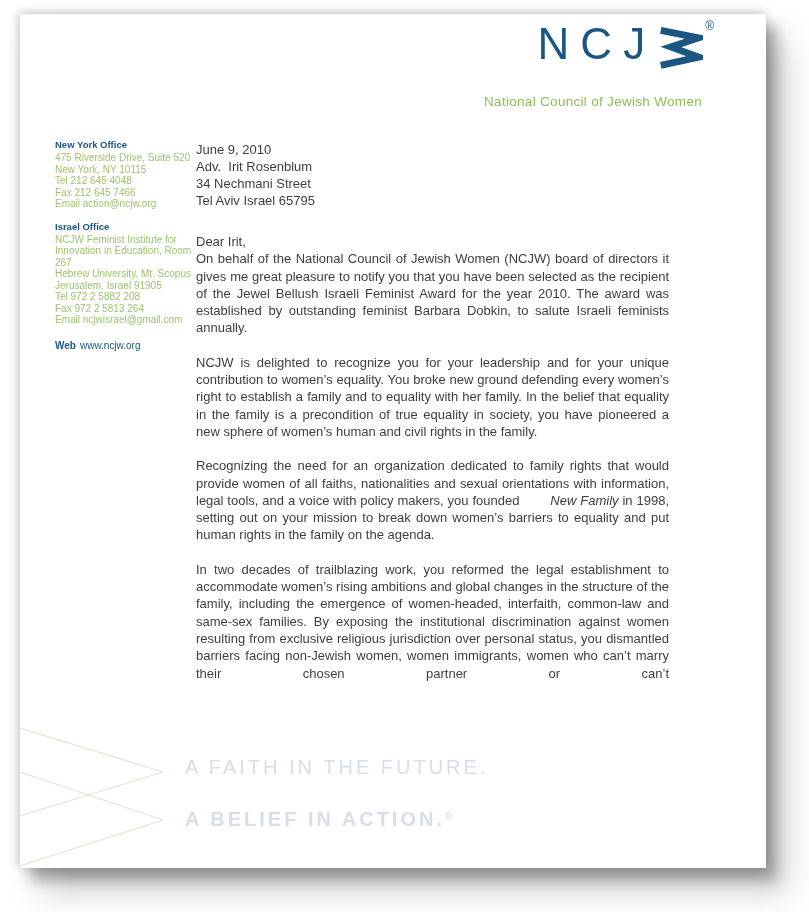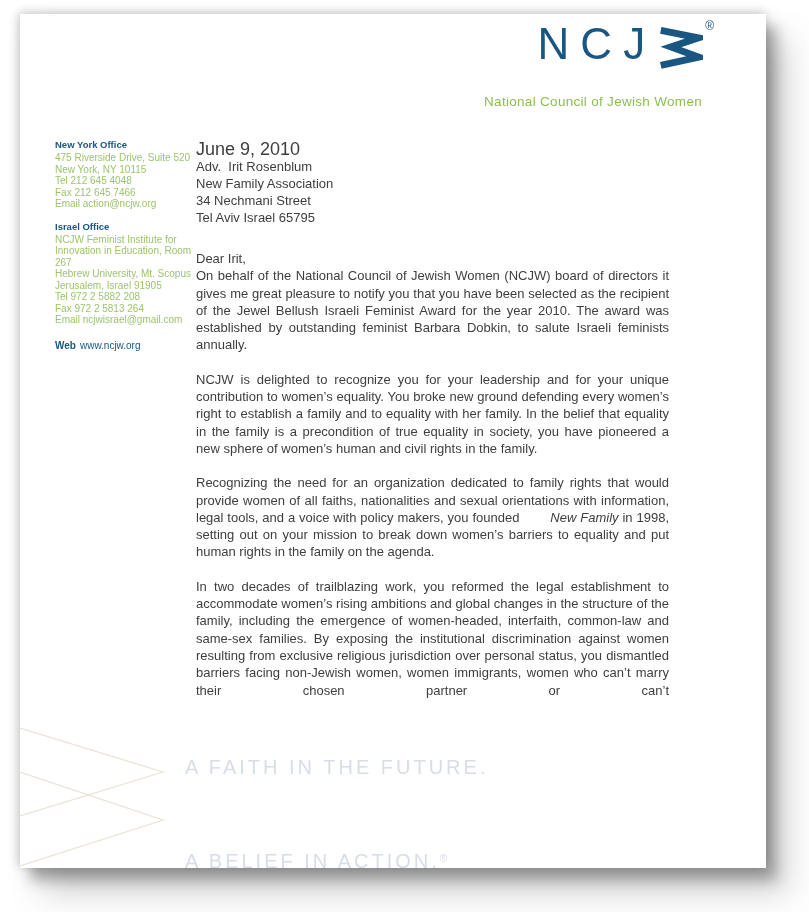--- a/index.html
+++ b/index.html
@@ -32,32 +32,32 @@
   
   .sidebar{position:absolute;left:35px;top:125px;width:152px;}
   .office{margin-bottom:11px;}
   .office-name{font-size:9.5px;font-weight:bold;color:var(--navy);margin-bottom:2px;}
   .office-line{font-size:10px;line-height:11.5px;color:var(--lightgreen);}
   .web-row{margin-top:14px;font-size:10px;line-height:12px;}
   .web-label{font-weight:bold;color:var(--navy);margin-right:4px;}
   .web-url{color:var(--navy);}
   
   .letter{position:absolute;left:176px;top:127px;width:473px;color:var(--ink);}
-  .date{font-size:18px;line-height:17px;}
+  .date{font-size:13px;line-height:17px;}
   .recipient-line{font-size:13px;line-height:17px;}
   .salutation{margin-top:24px;font-size:13px;line-height:17.3px;}
   .paras p{font-size:13px;line-height:17.3px;text-align:justify;margin:17px 0 0 0;}
   .paras p:first-child{margin-top:0;}
   .paras p.jlast{text-align-last:justify;}
   .paras em{font-style:italic;margin-left:27px;}
   
   .chevrons{position:absolute;left:0;top:712px;width:145px;height:142px;}
   .wm-line{position:absolute;left:165px;color:var(--wm-blue);font-size:20px;letter-spacing:3px;font-weight:400;}
   .wm-1{top:742px;}
-  .wm-2{top:836px;}
+  .wm-2{top:794px;font-weight:bold;}
   .wm-reg{font-size:10px;vertical-align:6px;letter-spacing:0;}
 </style>
 </head>
 <body>
 
 <div class="stage">
   <div class="page">
 
     <header>
       <div class="logo-row">
@@ -89,21 +89,20 @@
           <div class="office-line">Fax 972 2 5813 264</div>
           <div class="office-line">Email ncjwisrael@gmail.com</div>
         </div>
         <div class="web-row"><span class="web-label">Web</span><span class="web-url">www.ncjw.org</span></div>
       </aside>
 
     <main class="letter">
       <div class="date">June 9, 2010</div>
       <div id="recipient">
           <div class="recipient-line">Adv.&nbsp; Irit Rosenblum</div>
-          <div class="recipient-line">New Family Association</div>
           <div class="recipient-line">34 Nechmani Street</div>
           <div class="recipient-line">Tel Aviv Israel 65795</div>
         </div>
       <div class="salutation">Dear Irit,</div>
       <div class="paras" id="paragraphs">
           <p><span>On behalf of the National Council of Jewish Women (NCJW) board of directors it gives me great pleasure to notify you that you have been selected as the recipient of the Jewel Bellush Israeli Feminist Award for the year 2010. The award was established by outstanding feminist Barbara Dobkin, to salute Israeli feminists annually.</span></p>
           <p><span>NCJW is delighted to recognize you for your leadership and for your unique contribution to women’s equality. You broke new ground defending every women’s right to establish a family and to equality with her family. In the belief that equality in the family is a precondition of true equality in society, you have pioneered a new sphere of women’s human and civil rights in the family.</span></p>
           <p><span>Recognizing the need for an organization dedicated to family rights that would provide women of all faiths, nationalities and sexual orientations with information, legal tools, and a voice with policy makers, you founded </span><em>New Family</em><span> in 1998, setting out on your mission to break down women’s barriers to equality and put human rights in the family on the agenda.</span></p>
           <p class="jlast"><span>In two decades of trailblazing work, you reformed the legal establishment to accommodate women’s rising ambitions and global changes in the structure of the family, including the emergence of women-headed, interfaith, common-law and same-sex families. By exposing the institutional discrimination against women resulting from exclusive religious jurisdiction over personal status, you dismantled barriers facing non-Jewish women, women immigrants, women who can’t marry their chosen partner or can’t</span></p>
         </div>

